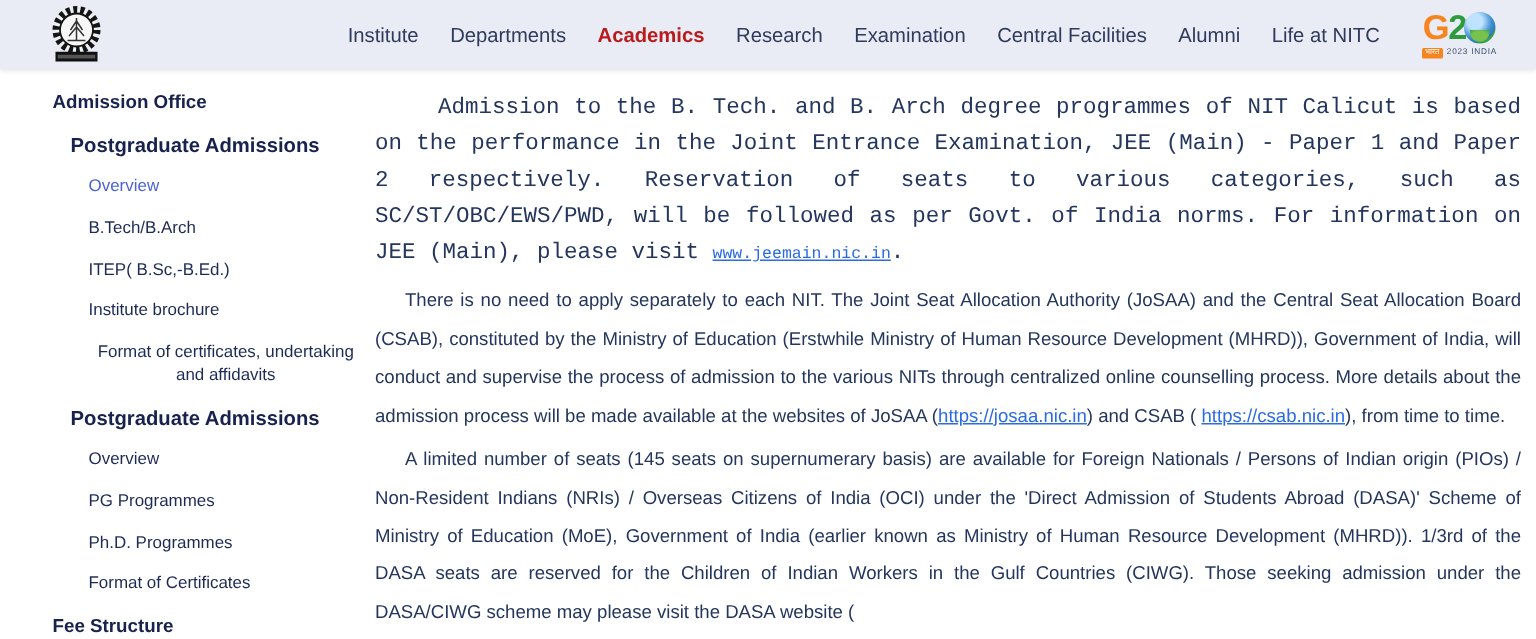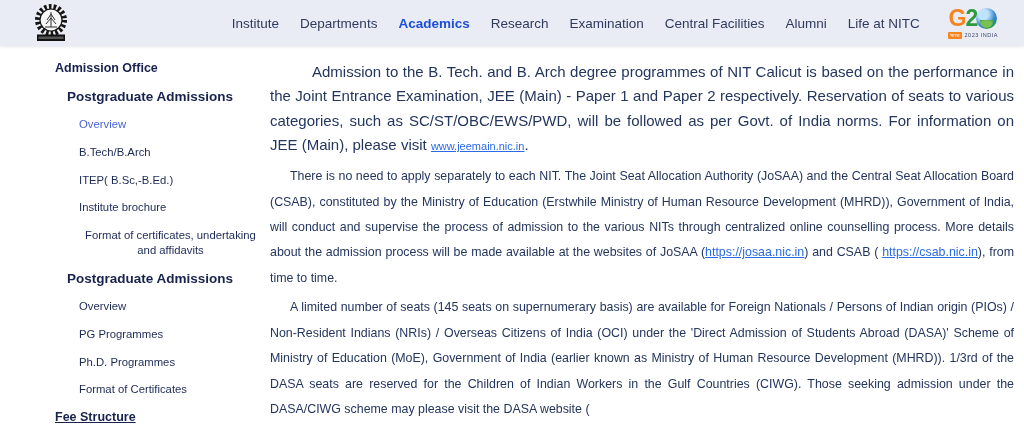--- a/index.html
+++ b/index.html
@@ -5,50 +5,50 @@
   * { margin:0; padding:0; box-sizing:border-box; }
   html,body { width:1024px; height:426px; overflow:hidden; background:#fff;
     font-family:"Liberation Sans", sans-serif; }
 
   
   .header { height:46px; background:#e9ebf5; display:flex; align-items:center;
     padding:0 26px 0 28px; box-shadow:0 1px 3px rgba(40,50,90,.12); position:relative; z-index:2; }
   .emblem { width:46px; height:42px; margin-top:2px; cursor:pointer; }
   .nav { display:flex; align-items:center; gap:21px; margin-left:auto; margin-right:28px; }
   .nav-item { font-size:13.5px; color:#2f3b5c; cursor:pointer; white-space:nowrap; }
-  .nav-item.active { font-weight:bold; color:#1d4ed8; }
+  .nav-item.active { font-weight:bold; color:#b91c1c; }
   .g20 { display:flex; flex-direction:column; align-items:center; line-height:1; cursor:pointer; }
   .g20-row { display:flex; align-items:center; }
   .g20-g { font-size:23px; font-weight:bold; color:#f6851f; letter-spacing:-1px; }
   .g20-2 { font-size:23px; font-weight:bold; color:#2e9b3e; letter-spacing:-1px; }
   .g20-globe { width:21px; height:21px; border-radius:50%; margin-left:-1px;
     background:radial-gradient(circle at 35% 30%, #bfe3ff 0 25%, #3f8fd0 55%, #2e7ab8 70%, #34a04a 71%);
     position:relative; }
   .g20-globe:after { content:""; position:absolute; left:4px; right:4px; bottom:1px; height:8px;
     background:radial-gradient(ellipse at center, #79c24d 0 55%, #34a04a 100%);
     border-radius:0 0 10px 10px; }
   .g20-caption { display:flex; align-items:center; gap:3px; margin-top:2px; }
   .bharat { background:#f6851f; color:#fff; font-size:5px; padding:1px 2px; border-radius:1px; }
   .g20-caption-text { font-size:5.5px; color:#3a4a6b; letter-spacing:.5px; }
 
   
-  .content { display:flex; height:380px;margin-left:20px; }
+  .content { display:flex; height:380px; }
 
   
   .sidebar { width:250px; flex:0 0 250px; padding:15px 8px 0 35px; color:#17224e; }
   .side-title { font-weight:bold; font-size:12.5px; margin-bottom:14px; cursor:pointer; }
   .side-section-label { font-weight:bold; font-size:13.5px; margin:2px 0 13px 12px; cursor:pointer; }
   .side-link { font-size:11.3px; margin:0 0 12.5px 24px; line-height:1.35; color:#1c2a55; cursor:pointer; }
   .side-link.active { color:#4962d5; }
-  .side-bold-link { font-weight:bold; font-size:12.5px; margin-bottom:14px; cursor:pointer;text-decoration:underline; }
+  .side-bold-link { font-weight:bold; font-size:12.5px; margin-bottom:14px; cursor:pointer; }
 
   
   .main { flex:1; padding:14px 10px 0 0; color:#24365e; }
   .page-title { font-size:15px; font-weight:600; color:#1d2b5e; margin-bottom:12px; }
-  p.lead { font-size:15px; line-height:1.62; text-align:justify; text-indent:42px; margin-bottom:7px; }
+  p.lead { font-size:15px; line-height:1.62; text-align:justify; text-indent:42px; margin-bottom:7px;font-family:Liberation Mono, monospace; }
   p.body-p { font-size:12.4px; line-height:2.05; text-align:justify; text-indent:20px; margin-bottom:4px; }
   p.body-p.big-indent { text-indent:65px; }
   a.link { color:#2b6be4; text-decoration:underline; cursor:pointer; }
   a.link.small { font-size:11px; }
 </style>
 </head>
 <body>
 
 <div class="header">
   <svg class="emblem" viewBox="0 0 46 42">

